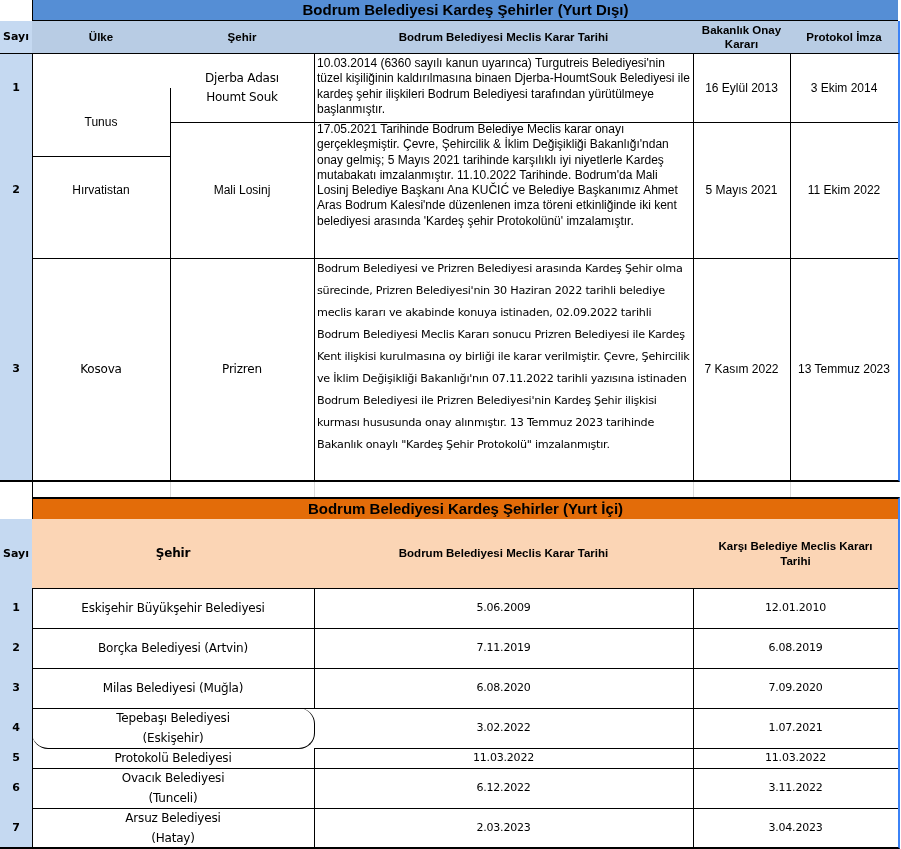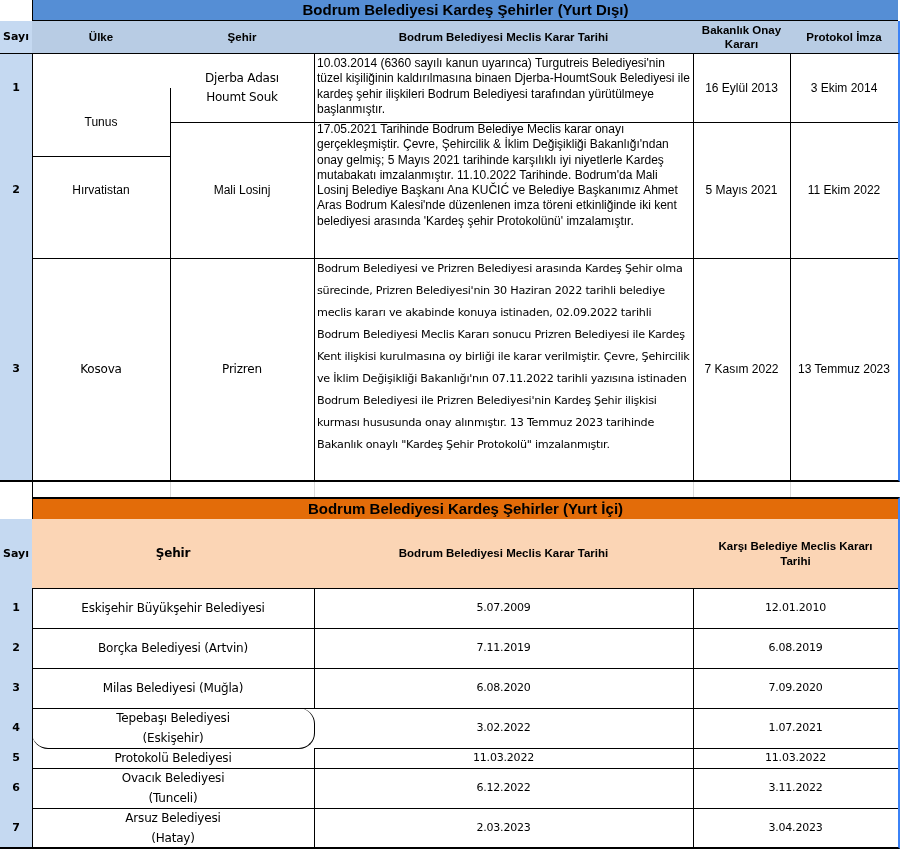--- a/index.html
+++ b/index.html
@@ -82,21 +82,21 @@
 
   <div class="cell sayi br bb" style="left:0;top:519px;width:33px;height:70px;">Sayı</div>
   <div class="cell head-orange br bb calibri" style="left:32px;top:519px;width:283px;height:70px;font-weight:bold;font-size:12px;">Şehir</div>
   <div class="cell head-orange br bb" style="left:314px;top:519px;width:380px;height:70px;">Bodrum Belediyesi Meclis Karar Tarihi</div>
   <div class="cell head-orange br2 bb multiline" style="left:693px;top:519px;width:207px;height:70px;">Karşı Belediye Meclis Kararı
 Tarihi</div>
 
   <div>
     <div class="cell sayi br bb" style="left:0;top:588px;width:33px;height:41px;">1</div>
     <div class="cell br bb calibri" style="left:32px;top:588px;width:283px;height:41px;font-size:12px;">Eskişehir Büyükşehir Belediyesi</div>
-    <div class="cell br bb calibri" style="left:314px;top:588px;width:380px;height:41px;">5.07.2009</div>
+    <div class="cell br bb calibri" style="left:314px;top:588px;width:380px;height:41px;">5.06.2009</div>
     <div class="cell br2 bb calibri" style="left:693px;top:588px;width:207px;height:41px;">12.01.2010</div>
   </div>
   <div>
     <div class="cell sayi br bb" style="left:0;top:628px;width:33px;height:41px;">2</div>
     <div class="cell br bb calibri" style="left:32px;top:628px;width:283px;height:41px;font-size:12px;">Borçka Belediyesi (Artvin)</div>
     <div class="cell br bb calibri" style="left:314px;top:628px;width:380px;height:41px;">7.11.2019</div>
     <div class="cell br2 bb calibri" style="left:693px;top:628px;width:207px;height:41px;text-align:center;">6.08.2019</div>
   </div>
   <div>
     <div class="cell sayi br bb" style="left:0;top:668px;width:33px;height:41px;">3</div>

